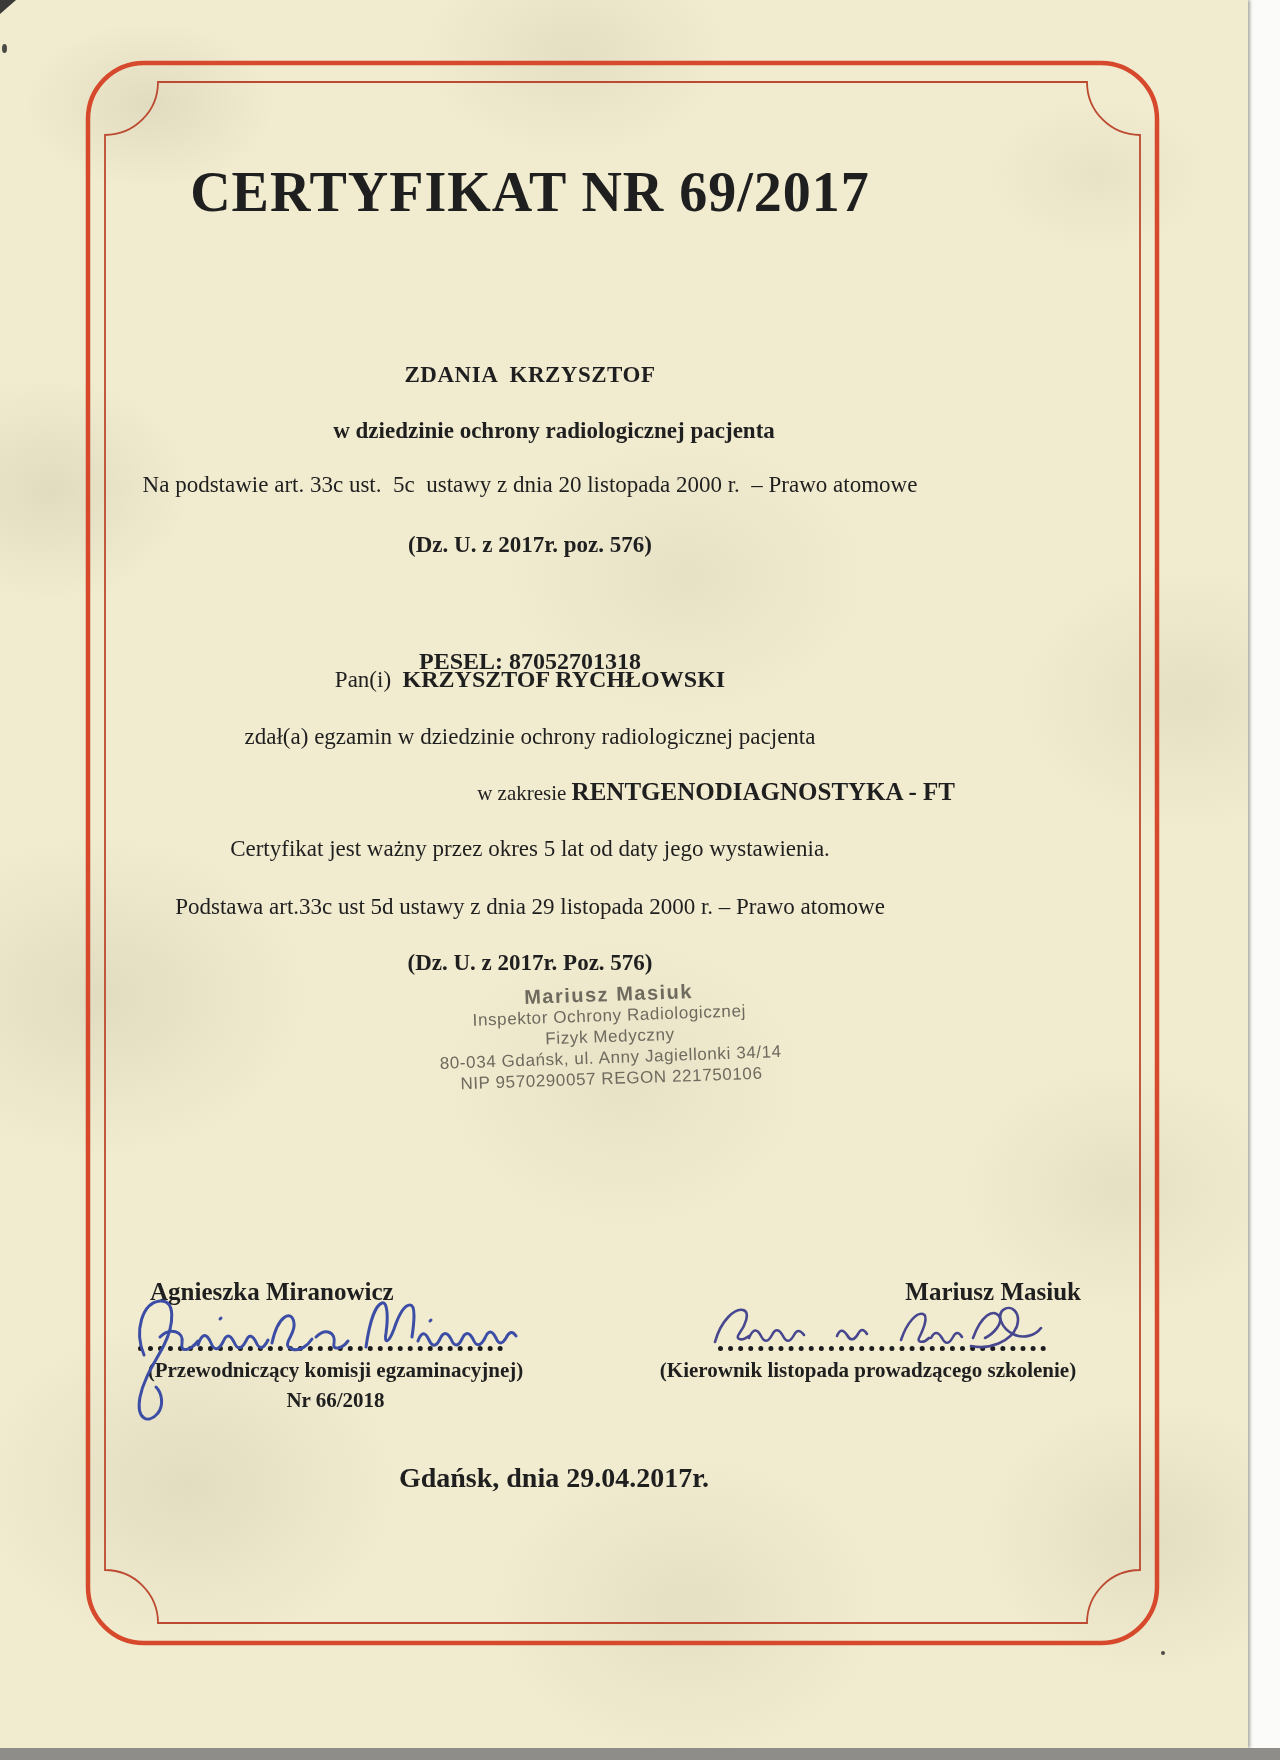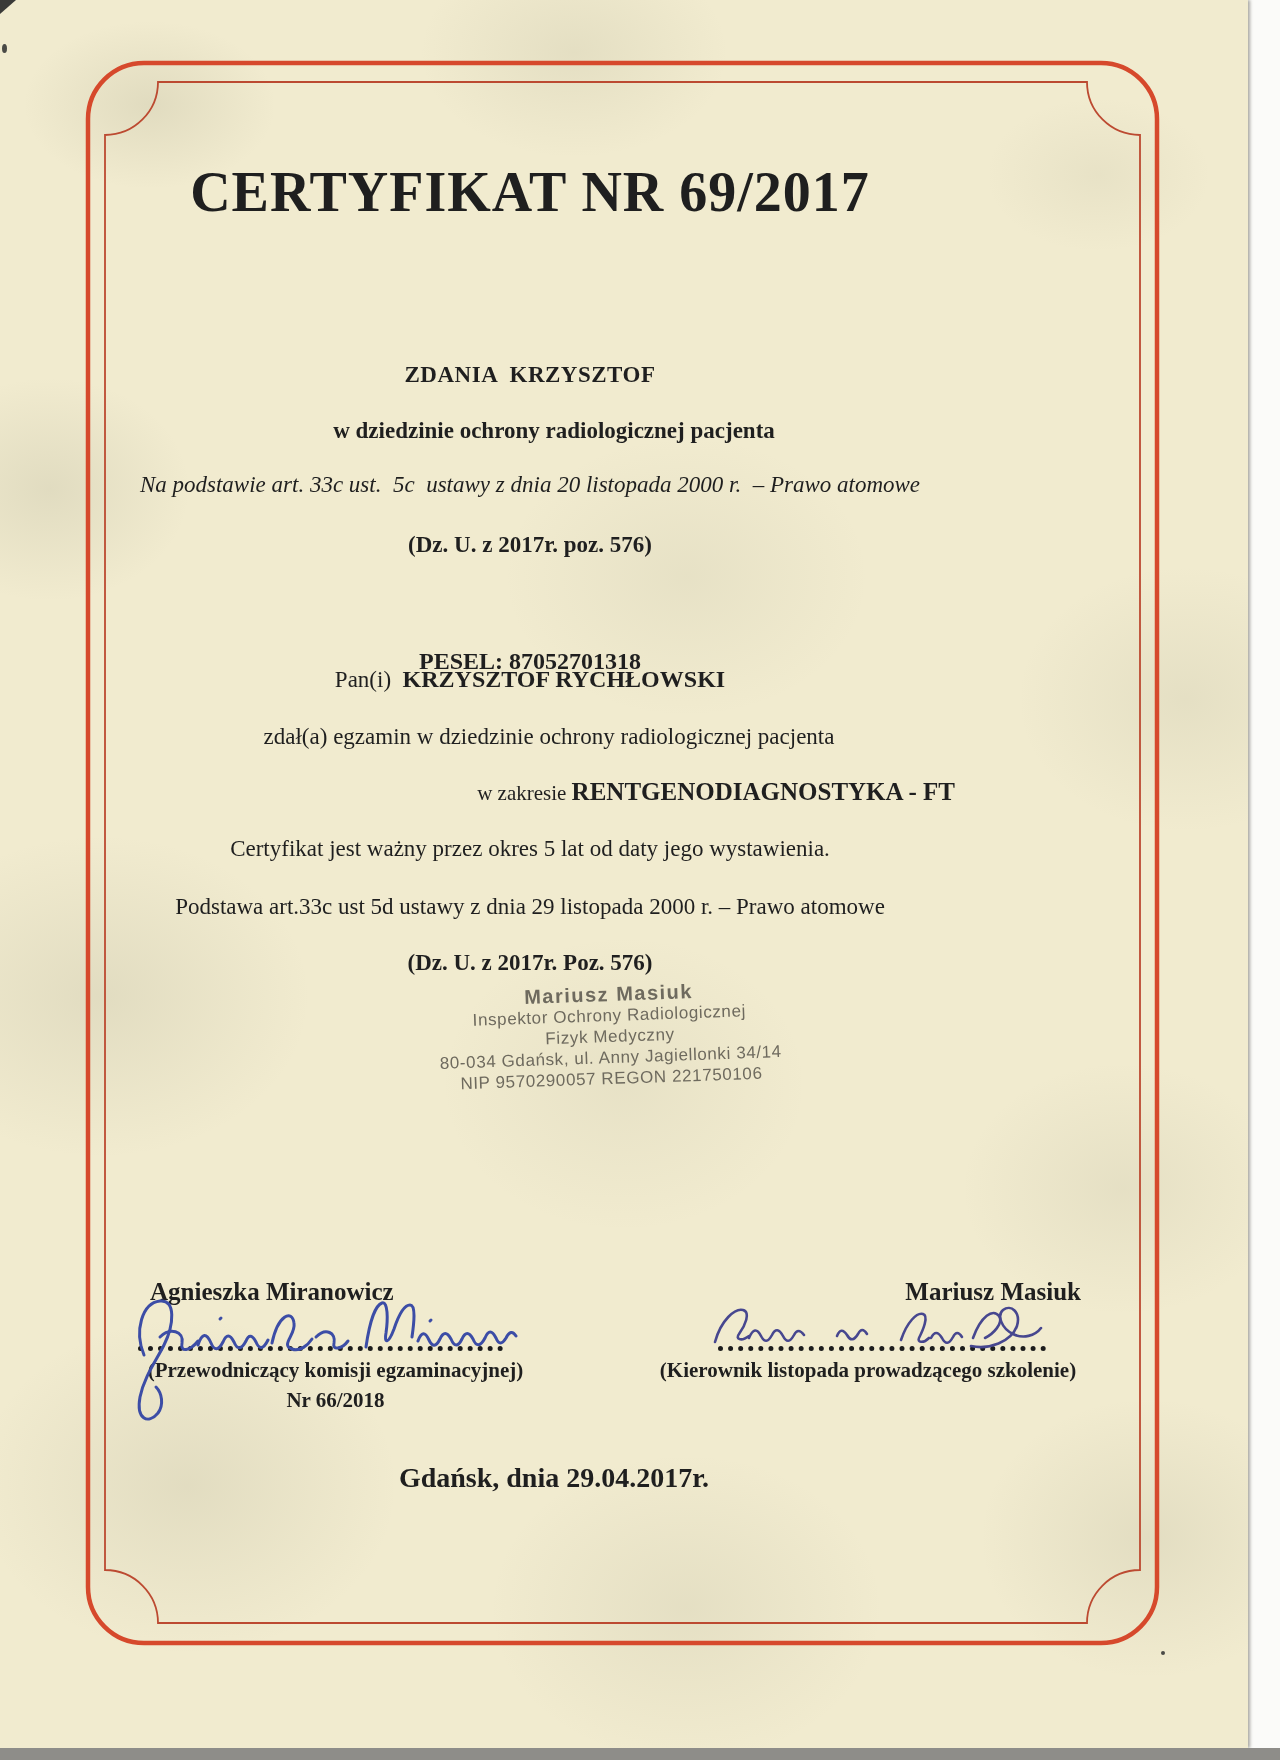--- a/index.html
+++ b/index.html
@@ -32,26 +32,26 @@
   .scan-strip-bottom{position:absolute;left:0;top:1748px;width:1280px;height:12px;background:#8e8d89;}
   .scan-corner{position:absolute;left:0;top:0;width:0;height:0;
     border-top:14px solid #3a3a38;border-right:16px solid transparent;}
   .scan-speck{position:absolute;background:#4a4a46;border-radius:50%;}
   .frame-svg{position:absolute;left:0;top:0;}
   .txt{position:absolute;color:#1f1f1f;}
   .center-col{left:105px;width:850px;text-align:center;}
   .title{top:160px;font-size:56px;font-weight:bold;letter-spacing:1px;}
   .h-zdania{top:362px;font-size:23px;font-weight:bold;white-space:pre;letter-spacing:0.5px;}
   .h-dziedzina{top:418px;font-size:23px;font-weight:bold;margin-left:24px;}
-  .basis1{top:472px;font-size:23px;white-space:pre;font-style:italic;}
+  .basis1{top:472px;font-size:23px;white-space:pre;}
   .dzu1{top:532px;font-size:23px;font-weight:bold;}
   .recipient{top:618px;font-size:23px;margin-top:48px;}
   .recipient b{font-size:24px;}
   .pesel{top:648px;font-size:24px;font-weight:bold;}
-  .passed{top:724px;font-size:23px;padding-left:19px;}
+  .passed{top:724px;font-size:23px;}
   .scope{top:778px;font-size:21px;text-align:right;}
   .scope b{font-size:25px;}
   .validity{top:836px;font-size:23px;}
   .basis2{top:894px;font-size:23px;}
   .dzu2{top:950px;font-size:23px;font-weight:bold;}
   .stamp{
     position:absolute;left:380px;top:982px;width:460px;
     text-align:center;
     font-family:"Liberation Sans", sans-serif;
     color:#6e6a5e;

